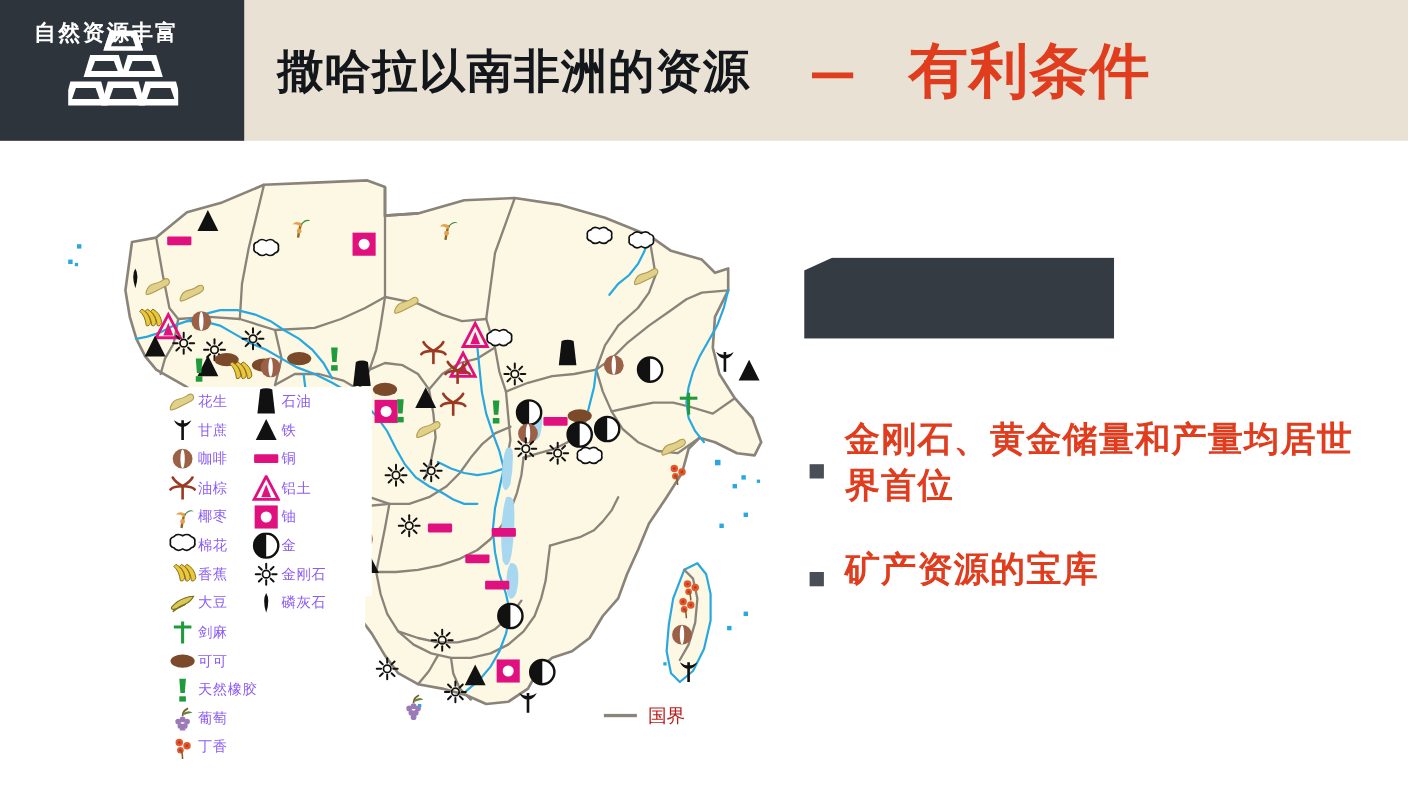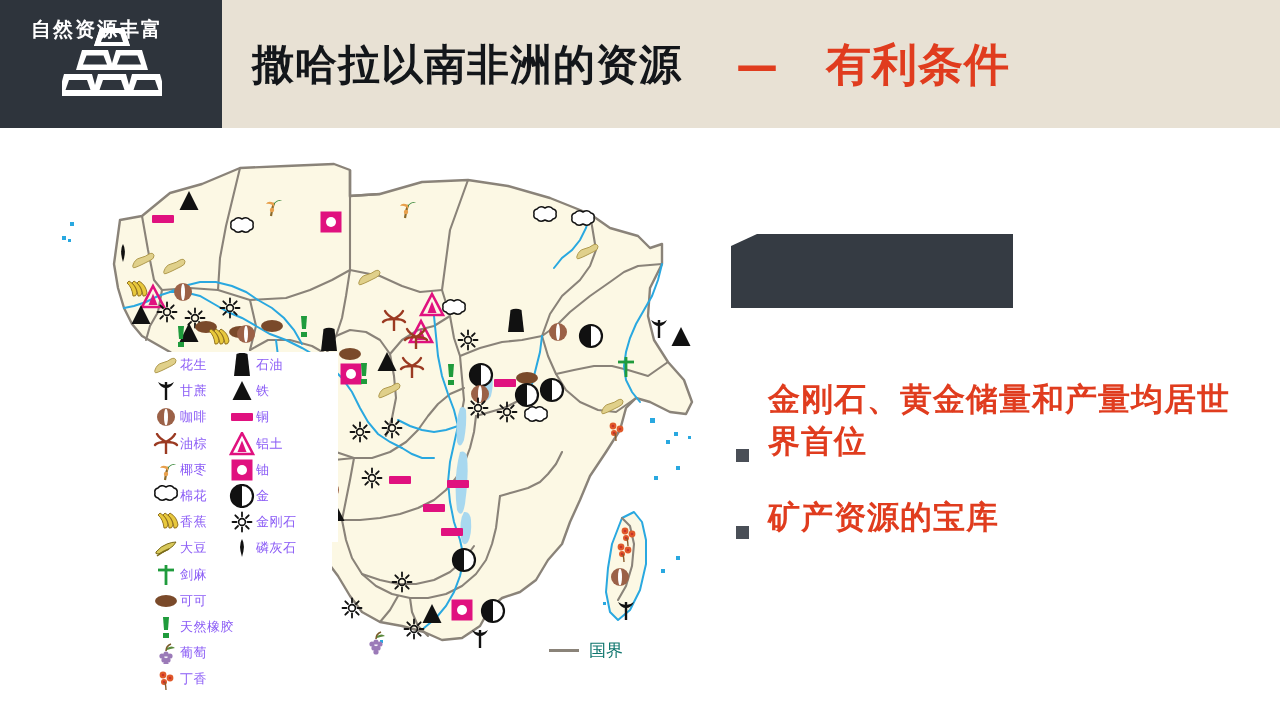--- a/index.html
+++ b/index.html
@@ -24,37 +24,37 @@
   }
   .title-main{
     font-size:42px;font-weight:bold;color:#13161a;letter-spacing:1px;
     font-family:"DejaVu Sans","Liberation Sans",sans-serif;
   }
   .title-dash{
     font-size:42px;font-weight:bold;color:#e03c1e;margin:0 16px 0 22px;
     font-family:"DejaVu Sans","Liberation Sans",sans-serif;
   }
   .title-accent{
-    font-size:45px;font-weight:bold;color:#e03c1e;letter-spacing:1px;
+    font-size:54px;font-weight:bold;color:#e03c1e;letter-spacing:1px;
     font-family:"DejaVu Sans","Liberation Sans",sans-serif;
   }
 
   
   #callout-banner{
     position:absolute;left:731px;top:234px;width:282px;height:74px;
     background:#353b43;
     clip-path:polygon(26px 0, 282px 0, 282px 74px, 0 74px, 0 12px);
   }
   #callout-text{
     position:absolute;left:31px;top:16px;
     font-size:20px;font-weight:bold;color:#ffffff;letter-spacing:2px;
     font-family:"DejaVu Sans","Liberation Sans",sans-serif;
   }
   #bullet-list{position:absolute;left:736px;top:378px;width:520px;}
-  .bullet-row{display:flex;align-items:flex-end;margin-bottom:34px;}
+  .bullet-row{display:flex;align-items:center;margin-bottom:34px;}
   .bullet-mark{
     width:13px;height:13px;background:#4a4f57;flex:0 0 13px;
     margin-top:17px;margin-right:19px;
   }
   .bullet-text{
     font-size:32px;font-weight:bold;color:#e03c1e;line-height:1.32;
     letter-spacing:1px;
     font-family:"DejaVu Sans","Liberation Sans",sans-serif;
   }
 
@@ -84,21 +84,21 @@
     font-family:"DejaVu Sans","Liberation Sans",sans-serif;
   }
   #boundary-key{
     position:absolute;left:545px;top:637px;display:flex;align-items:center;
     background:#ffffff;padding:2px 4px;
   }
   #boundary-line{
     width:30px;height:3px;background:#8a8379;margin-right:10px;
   }
   #boundary-label{
-    font-size:17px;color:#0f766e;
+    font-size:17px;color:#b91c1c;
     font-family:"DejaVu Sans","Liberation Sans",sans-serif;
   }
 </style>
 </head>
 <body>
 
 <div id="header-bar">
   <div id="logo-block">
     <svg id="logo-icon" viewBox="0 0 100 74">
       <path fill="#ffffff" d="M38 2 L62 2 L68 20 L32 20 Z M38 7 L62 7 L65.5 16.5 L34.5 16.5 Z"></path>

